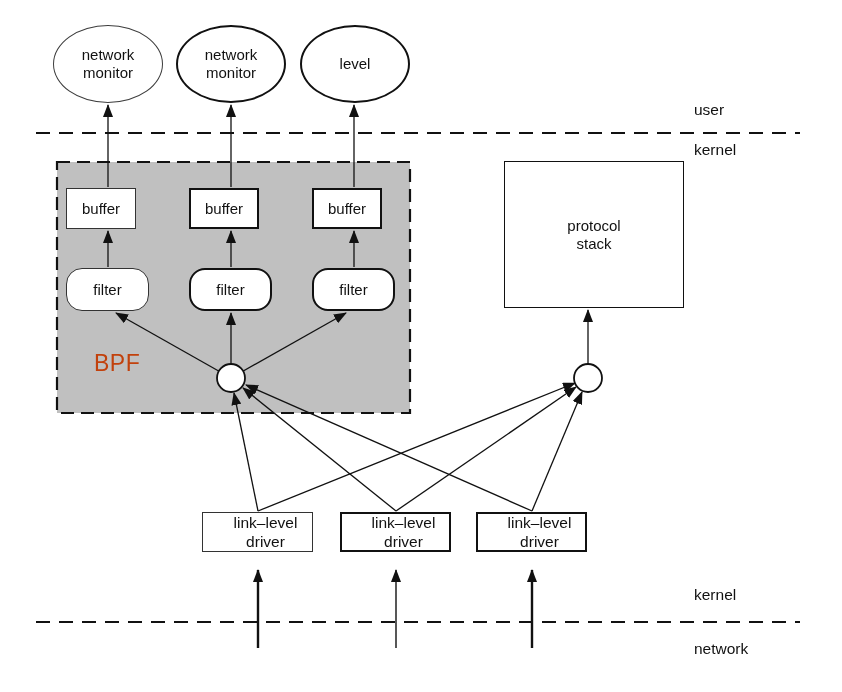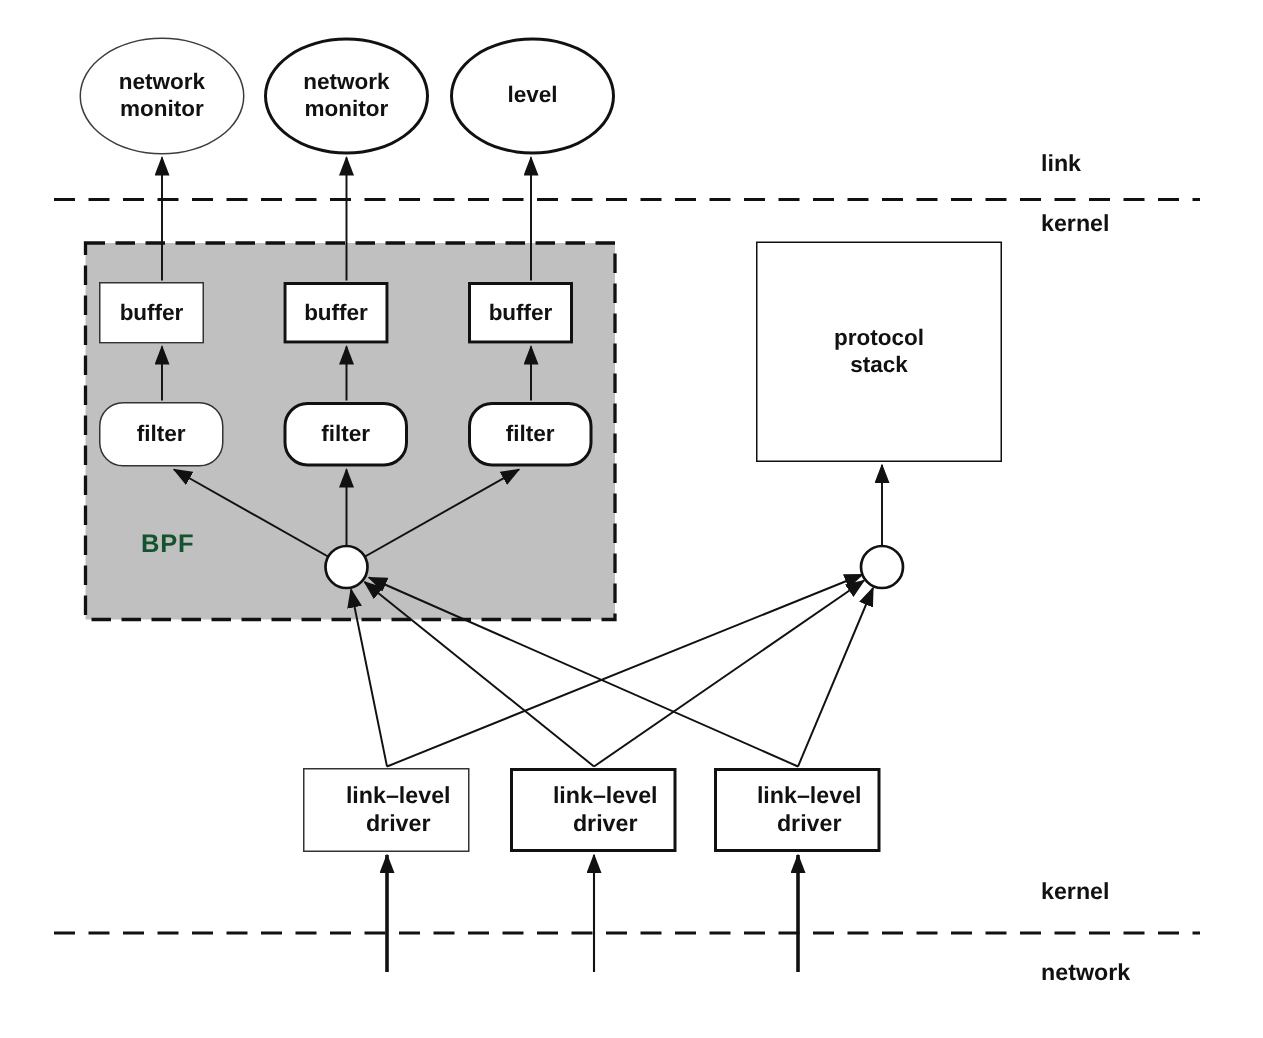--- a/index.html
+++ b/index.html
@@ -8,21 +8,20 @@
     background: #ffffff;
     font-family: "Liberation Sans", "DejaVu Sans", sans-serif;
   }
   .stage {
     position: relative;
     width: 842px;
     height: 692px;
     background: var(--background, #ffffff);
     overflow: hidden;
     color: var(--stroke, #111111);
-    font-weight: bold;
   }
   .stage svg {
     position: absolute;
     left: 0;
     top: 0;
     z-index: 1;
   }
   .node {
     position: absolute;
     z-index: 2;
@@ -42,42 +41,42 @@
     height: 78px;
     top: 25px;
     border-radius: 50%;
     border: 2.2px solid #111111;
   }
   .ellipse.thin { border-width: 1.3px; border-color: #3d3d3d; }
   .rectbox { border: 2px solid #111111; }
   .rectbox.thin { border-width: 1.3px; border-color: #333333; }
   .buffer { width: 70px; height: 41px; top: 188px; }
   .filter { width: 83px; height: 43px; top: 268px; border-radius: 16px; }
-  .driver { width: 111px; height: 56px; top: 512px; font-size: 15.5px; line-height: 19px; padding-left: 16px; }
+  .driver { width: 111px; height: 40px; top: 512px; font-size: 15.5px; line-height: 19px; padding-left: 16px; }
   .protocol-stack {
-    left: 504px; top: 161px; width: 164px; height: 147px;
+    left: 504px; top: 161px; width: 180px; height: 147px;
     border: 1.7px solid #111111;
   }
   .layer-label {
     position: absolute;
     z-index: 2;
     left: 694px;
     font-size: 15.5px;
     line-height: 17px;
     color: #111111;
   }
   .bpf-label {
     position: absolute;
     z-index: 2;
     left: 94px;
     top: 351px;
-    font-size: 17px;
+    font-size: 23px;
     line-height: 24px;
     letter-spacing: 0.5px;
-    color: #14532d;
+    color: #c2410c;
   }
 </style>
 </head>
 <body>
 
 <div class="stage">
 
   <svg width="842" height="692" viewBox="0 0 842 692">
     <defs>
       <marker id="ah" markerWidth="13" markerHeight="10" refX="12" refY="5" orient="auto" markerUnits="userSpaceOnUse">
@@ -120,21 +119,21 @@
     <circle cx="231" cy="378" r="14" fill="#ffffff" stroke="#111111" stroke-width="1.8"></circle>
     <circle cx="588" cy="378" r="14" fill="#ffffff" stroke="#111111" stroke-width="1.8"></circle>
   </svg>
 
   <div class="node ellipse thin" style="left:53px;">network
 monitor</div>
   <div class="node ellipse" style="left:176px;">network
 monitor</div>
   <div class="node ellipse" style="left:300px;">level</div>
 
-  <div class="layer-label" style="top:101px;">link</div>
+  <div class="layer-label" style="top:101px;">user</div>
   <div class="layer-label" style="top:141px;">kernel</div>
   <div class="layer-label" style="top:586px;">kernel</div>
   <div class="layer-label" style="top:640px;">network</div>
 
   <div class="bpf-label">BPF</div>
 
   <div class="node rectbox thin buffer" style="left:66px;">buffer</div>
   <div class="node rectbox buffer" style="left:189px;">buffer</div>
   <div class="node rectbox buffer" style="left:312px;">buffer</div>
 

